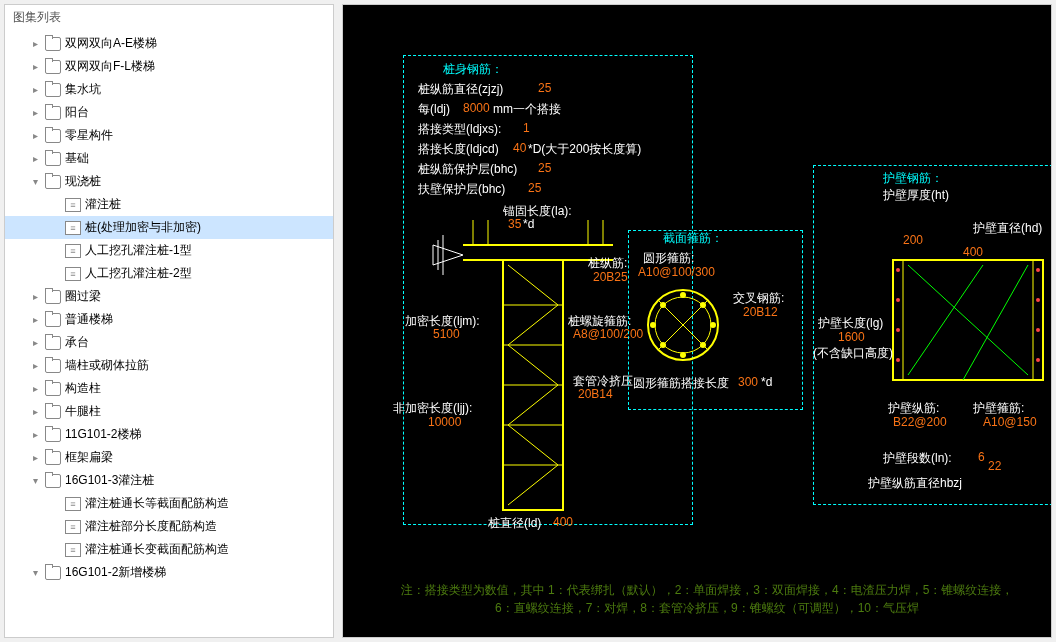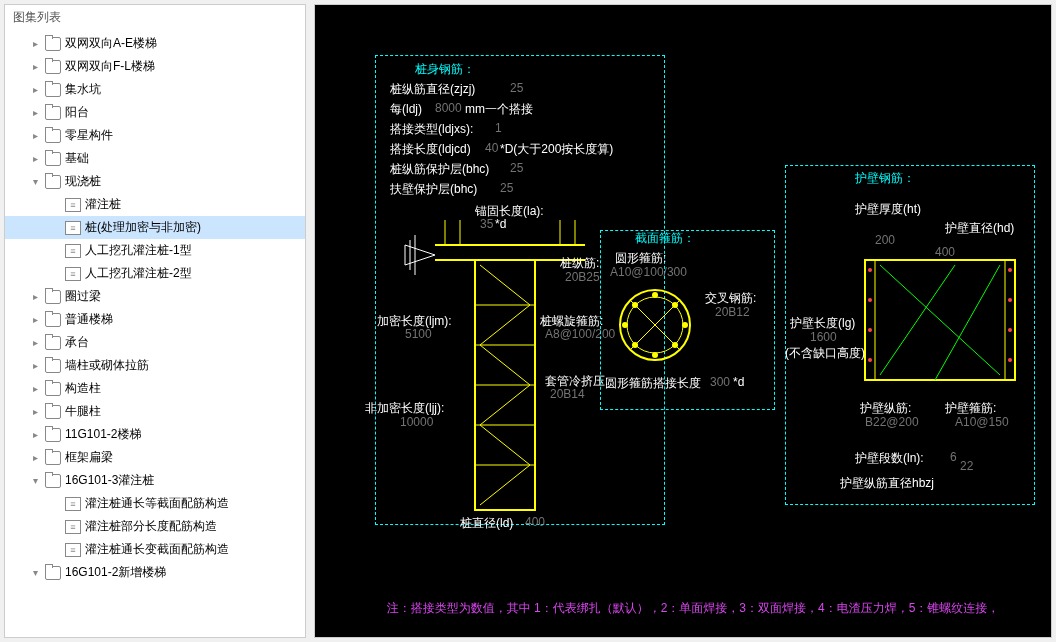--- a/index.html
+++ b/index.html
@@ -1,36 +1,36 @@
 <!DOCTYPE html>
 <html><head>
 <meta charset="utf-8">
 <style>
 *{margin:0;padding:0;box-sizing:border-box;font-family:"Microsoft YaHei",sans-serif;font-size:12px}
 body{background:#f0f0f0;display:flex;width:1056px;height:642px;overflow:hidden}
 .panel{background:#fff;border:1px solid #ccc;margin:4px;display:flex;flex-direction:column}
 .panel-title{padding:4px 8px;color:#555}
-.tree-panel{width:302px}
+.tree-panel{width:330px}
 .tree{overflow-y:auto;flex:1;padding:2px 0}
 .tree-item{display:flex;align-items:center;padding:3px 4px;cursor:pointer;white-space:nowrap}
 .tree-item.selected{background:#cce5ff}
 .tree-item.d1{padding-left:28px}
 .tree-item.d2{padding-left:48px}
 .arrow{width:12px;display:inline-block;color:#888;font-size:10px}
 .ticon{width:16px;height:14px;border:1px solid #888;margin-right:4px;display:flex;align-items:center;justify-content:center;font-size:9px;color:#888;background:#fff}
 .ticon.folder{border-radius:0 2px 2px 2px;position:relative}
 .ticon.folder::before{content:"";position:absolute;top:-3px;left:-1px;width:6px;height:3px;border:1px solid #888;border-bottom:none;background:#fff}
 .viewer-panel{flex:1}
 .viewer{flex:1;background:#000;position:relative;overflow:hidden;color:#0f0}
 .lbl{position:absolute;white-space:nowrap}
 .cyan{color:#0ff}
 .white{color:#fff}
-.green{color:#737373}
+.green{color:#f97316}
 .dash-box{position:absolute;border:1px dashed #0ff}
-.note{position:absolute;bottom:20px;left:40px;right:20px;color:#d946ef;text-align:center;line-height:18px}
+.note{position:absolute;bottom:20px;left:40px;right:20px;color:#4d7c0f;text-align:center;line-height:18px}
 svg{position:absolute}
 </style>
 </head>
 <body>
 
 <div class="panel tree-panel">
   <div class="panel-title">图集列表</div>
   <div class="tree" id="tree">
       <div class="tree-item d1">
         <span class="arrow">▸</span>
@@ -228,21 +228,21 @@
         <circle cx="65" cy="65" r="3" fill="#ff0"></circle>
     </svg>
     <span class="lbl white" style="left:390px;top:285px">交叉钢筋:</span>
       <span class="lbl green" style="left:400px;top:300px">20B12</span>
     <span class="lbl white" style="left:290px;top:370px">圆形箍筋搭接长度</span>
       <span class="lbl green" style="left:395px;top:370px">300</span>
       <span class="lbl white" style="left:418px;top:370px">*d</span>
 
     <div class="dash-box" style="left:470px;top:160px;width:250px;height:340px"></div>
     <span class="lbl cyan" style="left:540px;top:165px">护壁钢筋：</span>
-    <span class="lbl white" style="left:540px;top:196px">护壁厚度(ht)</span>
+    <span class="lbl white" style="left:540px;top:182px">护壁厚度(ht)</span>
     <span class="lbl white" style="left:630px;top:215px">护壁直径(hd)</span>
     <span class="lbl green" style="left:560px;top:228px">200</span>
       <span class="lbl green" style="left:620px;top:240px">400</span>
     <svg style="left:540px;top:250px" width="170" height="140">
       <rect x="10" y="5" width="150" height="120" fill="none" stroke="#ff0" stroke-width="2"></rect>
       <line x1="20" y1="5" x2="20" y2="125" stroke="#ff0"></line>
         <line x1="150" y1="5" x2="150" y2="125" stroke="#ff0"></line>
       <path d="M25 10 L145 120 M145 10 L80 125 M25 120 L100 10" stroke="#0f0" fill="none"></path>
       <circle cx="15" cy="15" r="2" fill="#f44"></circle>
         <circle cx="15" cy="45" r="2" fill="#f44"></circle>
@@ -259,16 +259,16 @@
     <span class="lbl white" style="left:545px;top:395px">护壁纵筋:</span>
       <span class="lbl green" style="left:550px;top:410px">B22@200</span>
     <span class="lbl white" style="left:630px;top:395px">护壁箍筋:</span>
       <span class="lbl green" style="left:640px;top:410px">A10@150</span>
     <span class="lbl white" style="left:540px;top:445px">护壁段数(ln):</span>
       <span class="lbl green" style="left:635px;top:445px">6</span>
     <span class="lbl white" style="left:525px;top:470px">护壁纵筋直径hbzj</span>
       <span class="lbl green" style="left:645px;top:454px">22</span>
 
     <div class="note">
-      <span>注：搭接类型为数值，其中 1：代表绑扎（默认），2：单面焊接，3：双面焊接，4：电渣压力焊，5：锥螺纹连接，</span><br>
+      <span>注：搭接类型为数值，其中 1：代表绑扎（默认），2：单面焊接，3：双面焊接，4：电渣压力焊，5：锥螺纹连接，</span><br><span>6：直螺纹连接，7：对焊，8：套管冷挤压，9：锥螺纹（可调型），10：气压焊</span>
     </div>
   </div>
 </div>
 
 </body></html>

